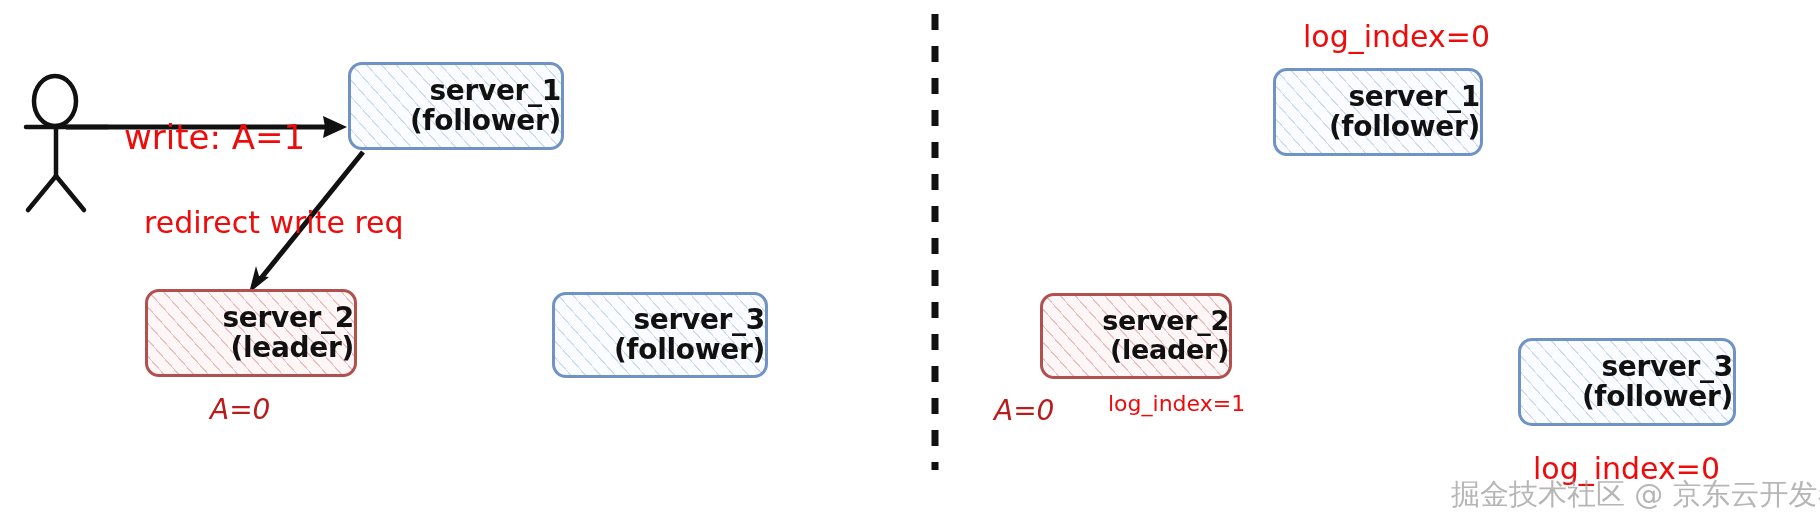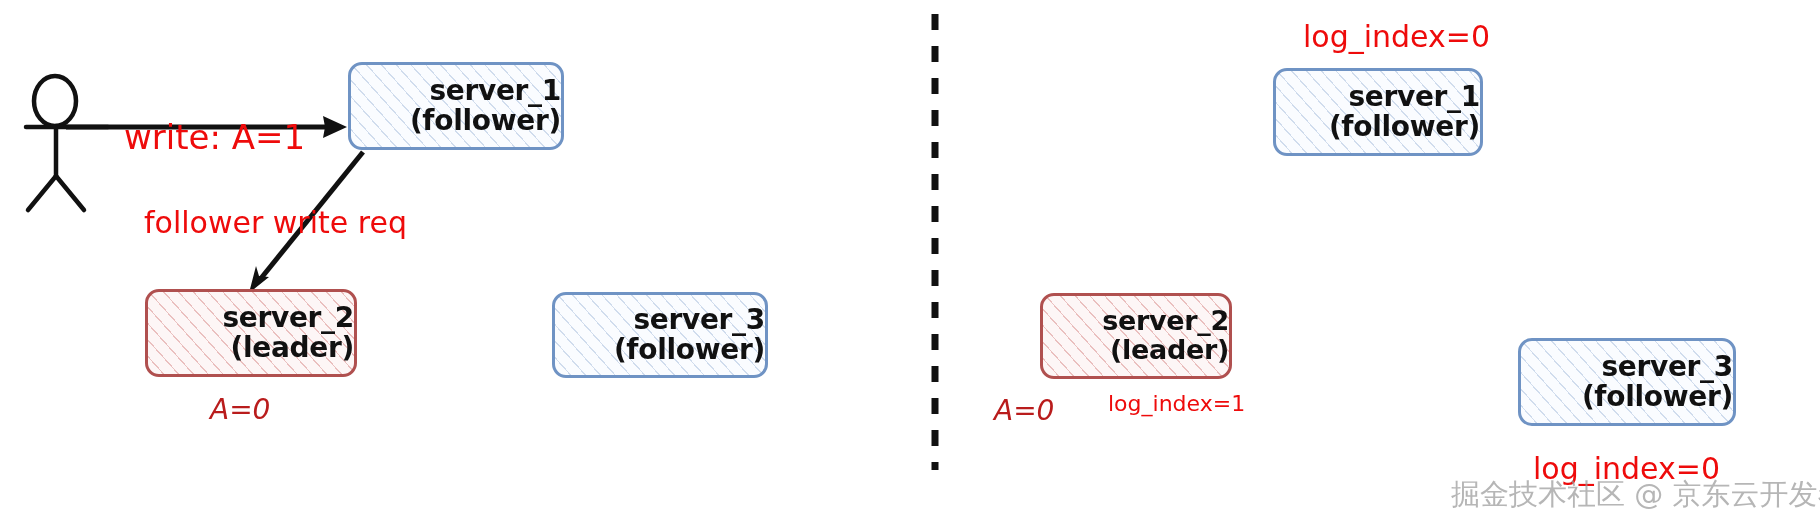--- a/index.html
+++ b/index.html
@@ -103,21 +103,21 @@
     <line x1="935" y1="14" x2="935" y2="470" stroke="#111111" stroke-width="7" stroke-dasharray="16 16"></line>
   </svg>
 
   <div class="node blue" style="left:348px;top:62px;width:216px;height:88px;font-size:28px;">
     <span class="ln">server_1</span>
     <span class="ln">(follower)</span>
   </div>
 
   <div class="lbl red" style="left:124px;top:72px;font-size:34px;margin-top:48px;">write: A=1</div>
 
-  <div class="lbl red" style="left:144px;top:208px;font-size:30px;">follower write req</div>
+  <div class="lbl red" style="left:144px;top:208px;font-size:30px;">redirect write req</div>
 
   <div class="node red" style="left:145px;top:289px;width:212px;height:88px;font-size:28px;">
     <span class="ln">server_2</span>
     <span class="ln">(leader)</span>
   </div>
 
   <div class="lbl black" style="left:210px;top:396px;font-size:28px;">A=0</div>
 
   <div class="node blue" style="left:552px;top:292px;width:216px;height:86px;font-size:28px;">
     <span class="ln">server_3</span>

